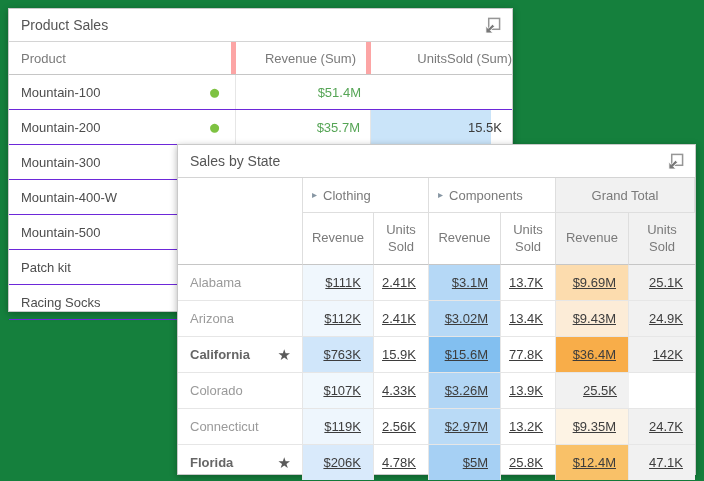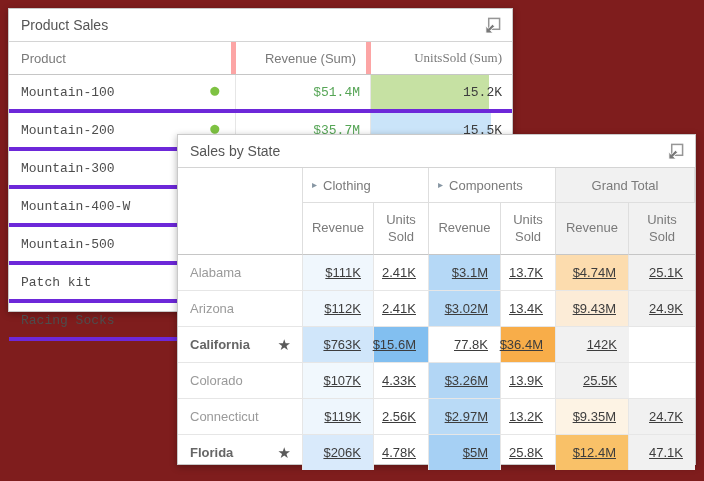--- a/index.html
+++ b/index.html
@@ -1,42 +1,42 @@
 <!DOCTYPE html>
 <html><head>
 <meta charset="utf-8">
 <style>
   html,body{margin:0;padding:0;background:#ffffff;}
   body{width:704px;height:481px;font-family:"Liberation Sans","DejaVu Sans",sans-serif;-webkit-font-smoothing:antialiased;}
-  .stage{position:relative;width:704px;height:481px;background:#7f1d1d;overflow:hidden;}
+  .stage{position:relative;width:704px;height:481px;background:#15803d;overflow:hidden;}
 
   .panel{position:absolute;background:#fff;border:1px solid #c9c9c9;box-shadow:0 2px 7px rgba(0,0,0,.30);box-sizing:border-box;}
   .panel-titlebar{height:32px;display:flex;align-items:center;justify-content:space-between;padding:0 9px 0 12px;border-bottom:1px solid #d4d4d4;}
   .panel-title{font-size:14px;color:#555;}
   .max-btn{display:flex;align-items:center;justify-content:center;width:22px;height:22px;cursor:pointer;background:none;border:none;padding:0;}
 
   
   .panel1{left:8px;top:8px;width:505px;height:304px;z-index:1;}
   .p1-grid{display:grid;grid-template-columns:227px 135px 141px;}
   .p1-head{height:32px;border-bottom:1px solid #c6c6c6;color:#7a7a7a;font-size:13px;}
   .p1-head .hcell{display:flex;align-items:center;border-right:5px solid #fca5a5;}
   .p1-head .hcell:last-child{border-right:none;}
-  .p1-row{height:34px;border-bottom:4px solid #6d28d9;font-size:13px;font-family:Liberation Mono, monospace;}
+  .p1-row{height:34px;border-bottom:1px solid #6d28d9;font-size:13px;}
   .cell{display:flex;align-items:center;box-sizing:border-box;}
   .p1-row .cell{border-right:1px solid #e6e6e6;height:100%;}
   .p1-row .cell:last-child{border-right:none;}
   .prod{padding:0 14px 0 12px;color:#4d4d4d;justify-content:space-between;}
   .dot{font-size:21px;line-height:0;}
   .num{justify-content:flex-end;padding-right:10px;color:#3d3d3d;}
   .units{position:relative;}
   .bar{position:absolute;left:0;top:0;bottom:0;}
   .units .val{position:relative;}
 
   
-  .panel2{left:177px;top:134px;width:519px;height:331px;z-index:2;}
+  .panel2{left:177px;top:144px;width:519px;height:331px;z-index:2;}
   .p2-cols{display:grid;grid-template-columns:125px 71px 55px 72px 55px 73px 66px;}
   .p2-headgrid{display:grid;grid-template-columns:125px 71px 55px 72px 55px 73px 66px;grid-template-rows:35px 52px;}
   .corner{grid-row:1/3;grid-column:1;border-right:1px solid #dedede;border-bottom:1px solid #c6c6c6;background:#fff;}
   .ghead{display:flex;align-items:center;border-right:1px solid #dedede;border-bottom:1px solid #dedede;color:#7a7a7a;font-size:13px;padding-left:9px;box-sizing:border-box;}
   .ghead.gt{justify-content:center;padding-left:0;background:#f1f1f1;}
   .ghead:last-of-type,.shead:last-of-type{border-right:none;}
   .expand{font-size:10px;color:#8796a3;margin-right:6px;line-height:1;}
   .shead{display:flex;align-items:center;justify-content:center;text-align:center;border-right:1px solid #dedede;border-bottom:1px solid #c6c6c6;color:#7a7a7a;font-size:13px;line-height:1.3;padding:0 6px;box-sizing:border-box;}
   .shead.gt{background:#f1f1f1;}
   .p2-row{height:35px;border-bottom:1px solid #e6e6e6;font-size:13px;}
@@ -59,34 +59,30 @@
       <button class="max-btn" title="">
         <svg width="17" height="17" viewBox="0 0 18 18">
           <rect x="5" y="1.5" width="11.5" height="11.5" fill="none" stroke="#969696" stroke-width="1.6"></rect>
           <path d="M2 17 L2 9.6 L4.5 12.1 L9 7.6 L11.2 9.8 L6.7 14.3 L9.4 17 Z" fill="#787878" stroke="#ffffff" stroke-width="1"></path>
         </svg>
       </button>
     </div>
     <div class="p1-grid p1-head">
       <div class="hcell" style="padding-left:12px;">Product</div>
       <div class="hcell" style="justify-content:flex-end;padding-right:10px;">Revenue (Sum)</div>
-      <div class="hcell" style="justify-content:flex-end;padding-right:10px;font-family:Liberation Serif, serif;">UnitsSold (Sum)</div>
+      <div class="hcell" style="justify-content:flex-end;padding-right:0;">UnitsSold (Sum)</div>
     </div>
 
     <div>
       <div class="p1-grid p1-row">
         <div class="cell prod">
           <span>Mountain-100</span>
           <span class="dot" style="color: rgb(126, 194, 66);">●</span>
         </div>
         <div class="cell num" style="color: rgb(86, 165, 86);">$51.4M</div>
-        <div class="cell num units">
-          <span class="bar" style="background-color: rgb(198, 225, 163); width: 84%;"></span>
-          <span class="val">15.2K</span>
-        </div>
       </div>
       <div class="p1-grid p1-row">
         <div class="cell prod">
           <span>Mountain-200</span>
           <span class="dot" style="color: rgb(126, 194, 66);">●</span>
         </div>
         <div class="cell num" style="color: rgb(86, 165, 86);">$35.7M</div>
         <div class="cell num units">
           <span class="bar" style="background-color: rgb(202, 228, 249); width: 85%;"></span>
           <span class="val">15.5K</span>
@@ -166,21 +162,21 @@
 
       <div class="p2-cols p2-row">
         <div class="cell label">
           <span>Alabama</span>
           <span class="star"></span>
         </div>
         <div class="cell num" style="background-color: rgb(240, 247, 253);">$111K</div>
         <div class="cell num">2.41K</div>
         <div class="cell num" style="background-color: rgb(181, 216, 246);">$3.1M</div>
         <div class="cell num">13.7K</div>
-        <div class="cell num" style="background-color: rgb(252, 220, 174);">$4.74M</div>
+        <div class="cell num" style="background-color: rgb(252, 220, 174);">$9.69M</div>
         <div class="cell num" style="background-color: rgb(241, 241, 241);">25.1K</div>
       </div>
 
       <div class="p2-cols p2-row">
         <div class="cell label">
           <span>Arizona</span>
           <span class="star"></span>
         </div>
         <div class="cell num" style="background-color: rgb(240, 247, 253);">$112K</div>
         <div class="cell num">2.41K</div>
@@ -189,20 +185,21 @@
         <div class="cell num" style="background-color: rgb(252, 236, 215);">$9.43M</div>
         <div class="cell num" style="background-color: rgb(241, 241, 241);">24.9K</div>
       </div>
 
       <div class="p2-cols p2-row bold">
         <div class="cell label">
           <span>California</span>
           <span class="star">★</span>
         </div>
         <div class="cell num" style="background-color: rgb(208, 230, 250);">$763K</div>
+        <div class="cell num">15.9K</div>
         <div class="cell num" style="background-color: rgb(130, 191, 240);">$15.6M</div>
         <div class="cell num">77.8K</div>
         <div class="cell num" style="background-color: rgb(248, 173, 73);">$36.4M</div>
         <div class="cell num" style="background-color: rgb(241, 241, 241);">142K</div>
       </div>
 
       <div class="p2-cols p2-row">
         <div class="cell label">
           <span>Colorado</span>
           <span class="star"></span>

